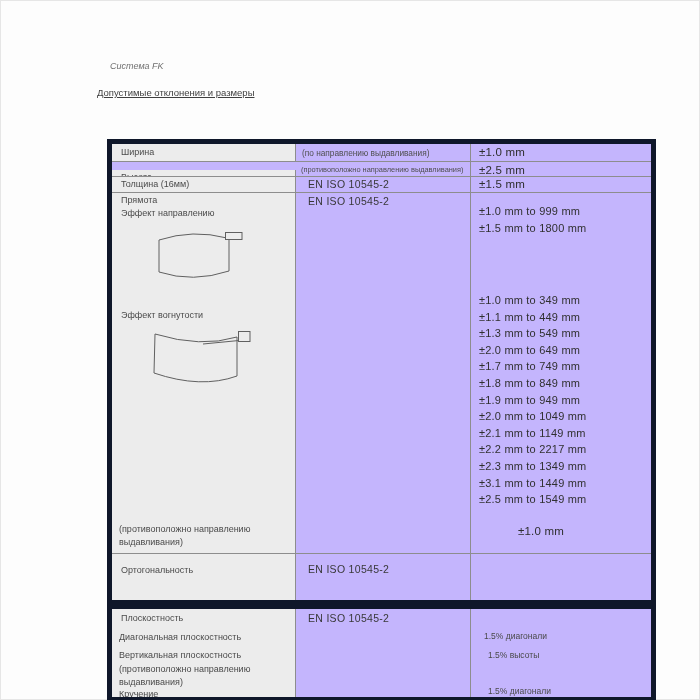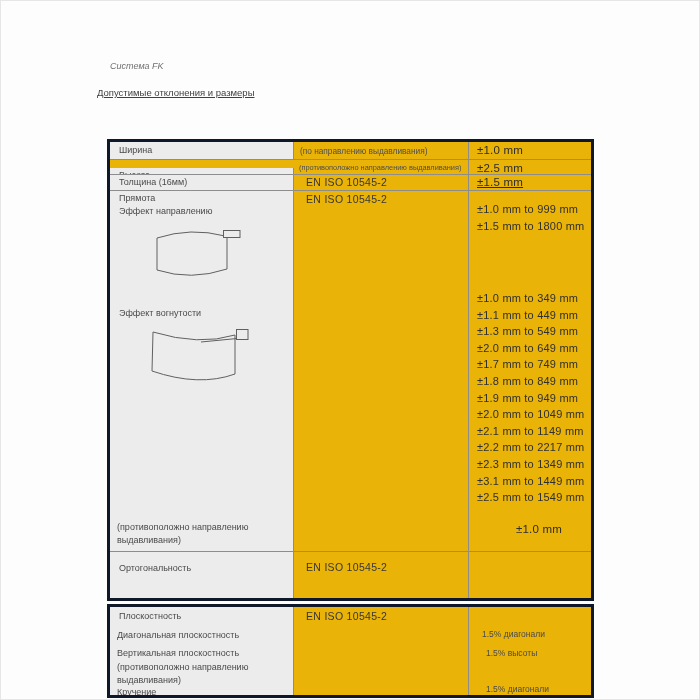--- a/index.html
+++ b/index.html
@@ -14,24 +14,24 @@
 
   
   .logo{position:absolute;left:107px;top:11px;font-size:37px;line-height:40px;color:#141414;letter-spacing:-0.5px;}
   .logo .lg-b{font-weight:700;}
   .logo .lg-l{font-weight:400;}
   .subtitle{position:absolute;left:109px;top:60px;font-size:9px;color:#717171;font-style:italic;}
   .doclink{position:absolute;left:96px;top:86px;font-size:9.5px;color:#3f3f3f;text-decoration:underline;cursor:pointer;}
 
   
   .tbl{
-    position:absolute;left:106px;width:487px;
-    border:3px solid #0f172a;box-sizing:border-box;
+    position:absolute;left:106px;width:549px;
+    border:5px solid #0f172a;box-sizing:border-box;
     display:grid;grid-template-columns:184px 175px 1fr;
-    background:#eab308;
+    background:#c4b5fd;
   }
   #t1{top:138px;grid-template-rows:18px 15px 16px 361px 46px;}
   #t2{top:603px;grid-template-rows:88px;}
   .cell{position:relative;box-sizing:border-box;overflow:hidden;}
   .g{background:#ececec;}
   .br{border-right:1px solid #8d8d8d;}
   .bb{border-bottom:1px solid #8d8d8d;}
 
   .lab{font-size:9px;color:#4a4a4a;}
   .pad-lab{padding:3px 0 0 9px;}
@@ -63,21 +63,21 @@
     <div class="cell g br bb lab pad-lab">Ширина</div>
     <div class="cell br bb meth-sm">(по направлению выдавливания)</div>
     <div class="cell bb val pad-val">±1.0 mm</div>
 
     <div class="cell g br bb lab" style="padding:2px 0 0 9px;margin-top:8px;">Высота</div>
     <div class="cell br bb meth-xs" style="padding-top:3px;">(противоположно направлению выдавливания)</div>
     <div class="cell bb val pad-val">±2.5 mm</div>
 
     <div class="cell g br bb lab" style="padding:2px 18px 0 9px;">Толщина (16мм)</div>
     <div class="cell br bb std" style="padding:1px 0 0 12px;">EN ISO 10545-2</div>
-    <div class="cell bb val pad-val" style="padding-top:1px;text-decoration:underline;">±1.5 mm</div>
+    <div class="cell bb val pad-val" style="padding-top:1px;">±1.5 mm</div>
 
     <div class="cell g br bb">
       <div class="abs lab" style="left:9px;top:2px;">Прямота</div>
       <div class="abs lab" style="left:9px;top:15px;">Эффект направлению</div>
 
       <svg class="abs" style="left:44px;top:34px;" width="90" height="58" viewBox="0 0 90 58">
         <path d="M 3 13 Q 37 2 71 11 L 73 13 L 73 44 Q 37 56 3 45 Z" fill="none" stroke="#606060" stroke-width="1"></path>
         <rect x="69.5" y="5.5" width="16.5" height="7" fill="#ececec" stroke="#606060" stroke-width="1"></rect>
       </svg>
 

